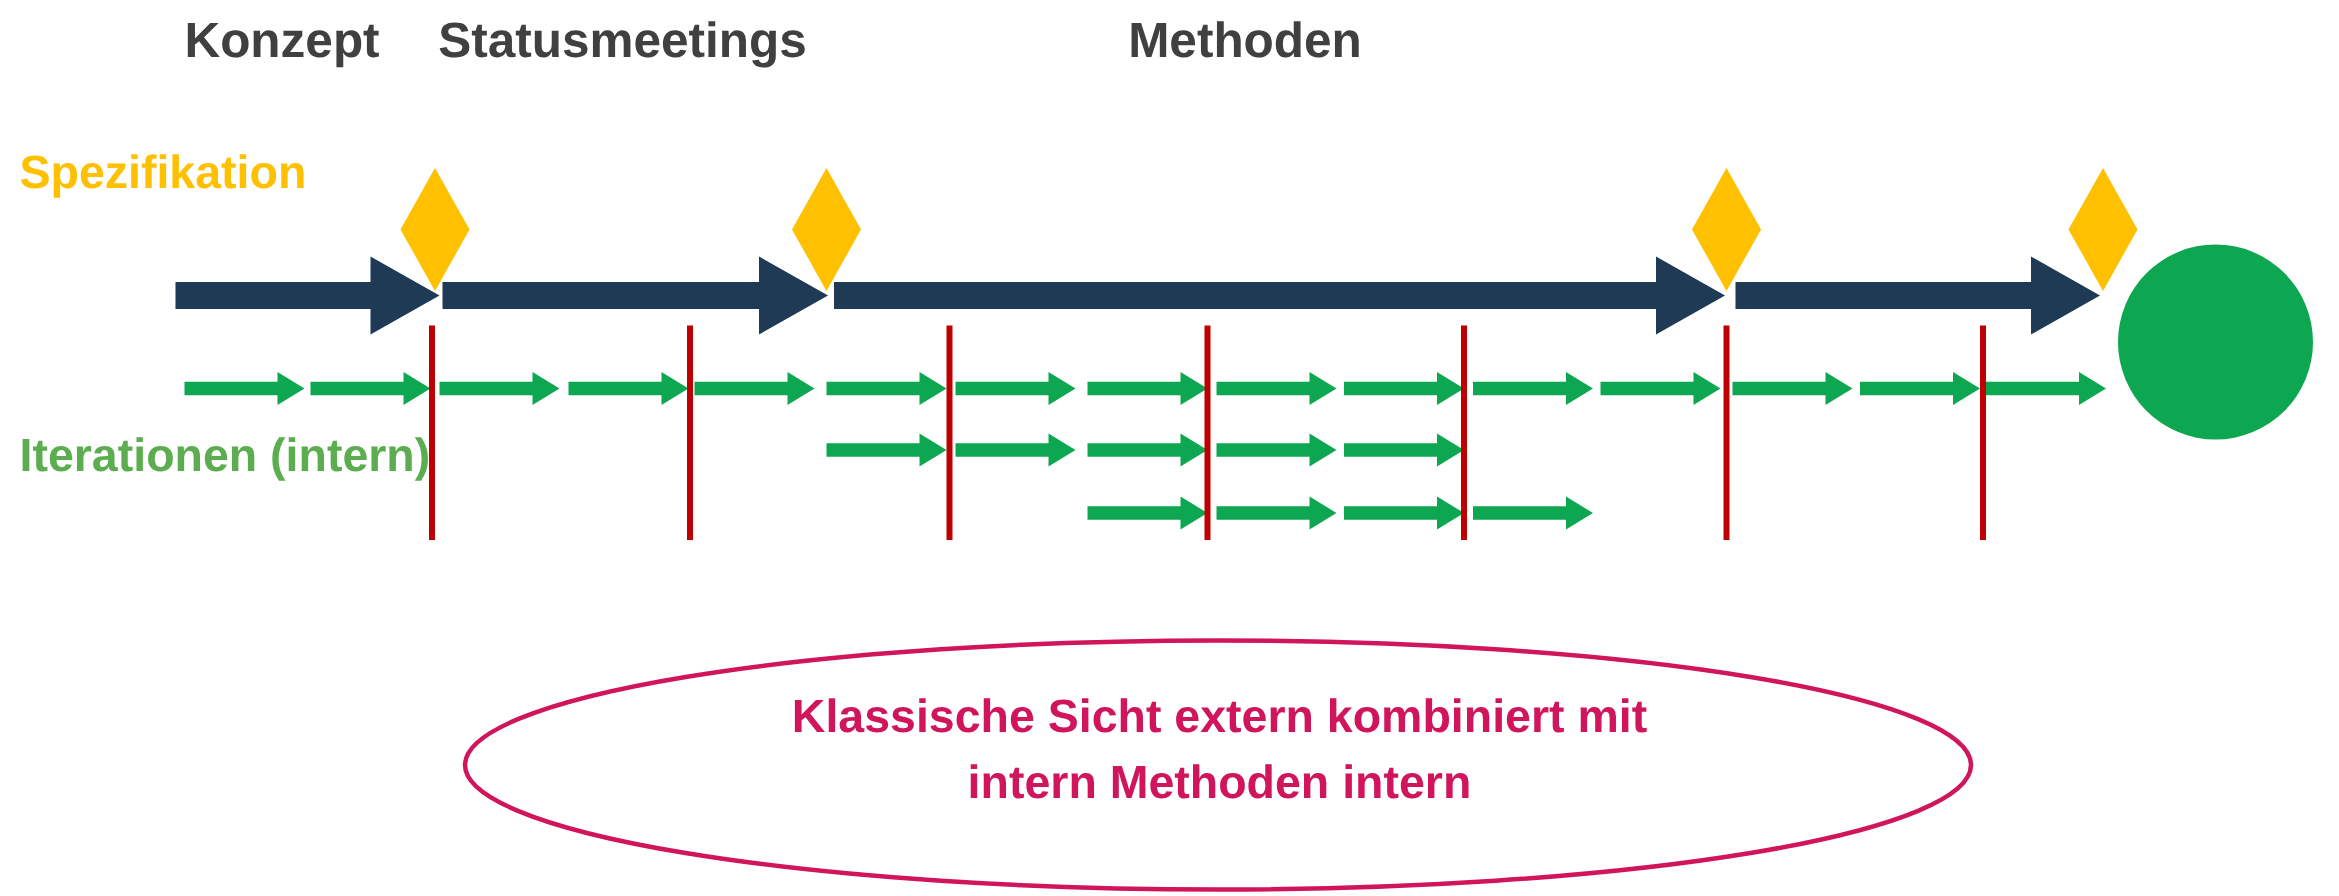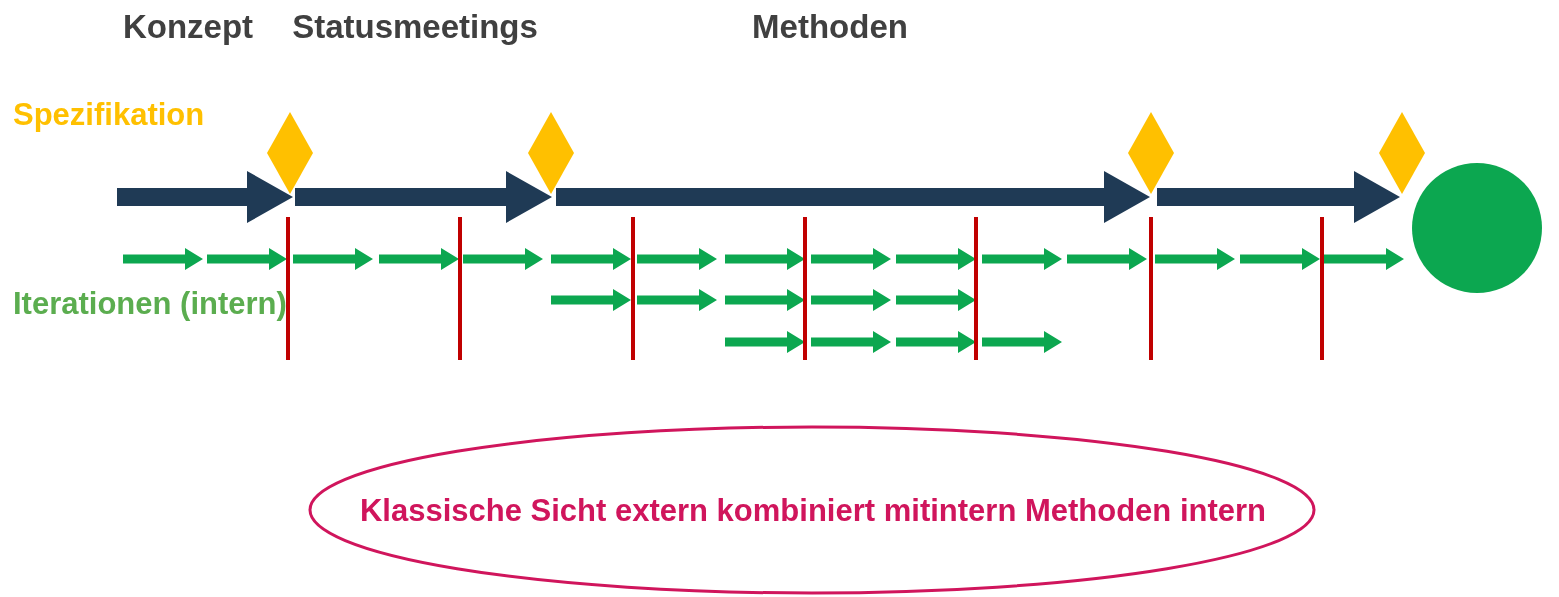--- a/index.html
+++ b/index.html
@@ -17,22 +17,22 @@
     white-space:nowrap;
   }
   .legend-label{
     position:absolute;left:13px;
     font-size:31px;font-weight:bold;
     white-space:nowrap;line-height:1.0;
   }
   #svg-layer{position:absolute;left:0;top:0;}
   .ellipse-text{
     position:absolute;
-    left:310px;top:428px;width:1006px;height:166px;
-    display:flex;align-items:center;justify-content:center;
+    left:310px;top:417px;width:1006px;height:166px;
+    display:flex;flex-direction:column;justify-content:center;
     font-size:31px;font-weight:bold;line-height:44px;
     text-align:center;
   }
 </style>
 </head>
 <body>
 
 <div id="canvas">
 
   <div class="phase-label" style="left:188px">Konzept</div>

